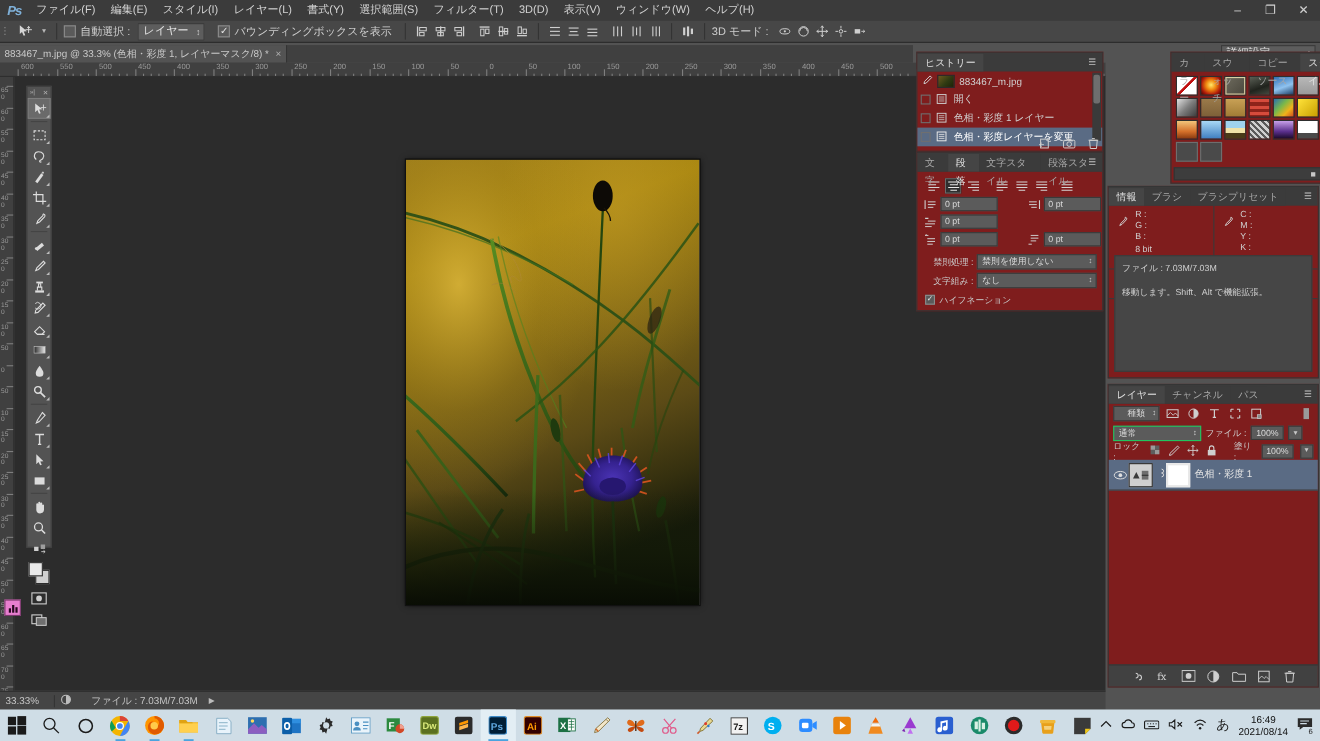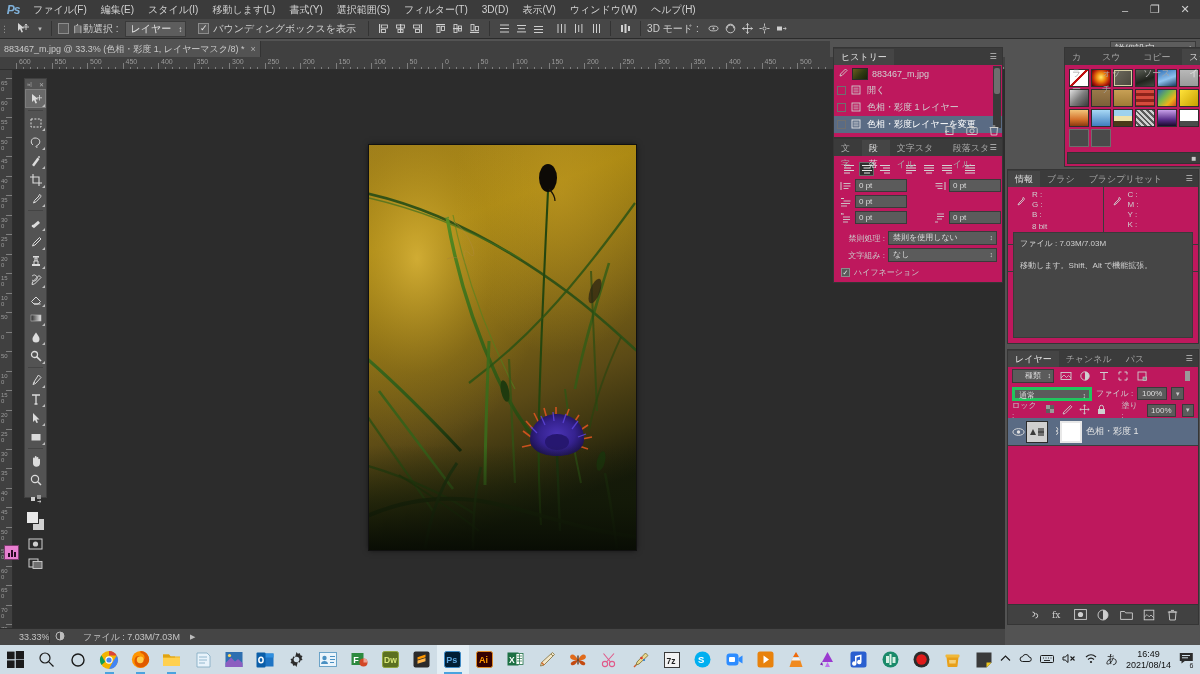--- a/index.html
+++ b/index.html
@@ -67,27 +67,27 @@
   .rlab { position:absolute; font-size:7px; color:#9a9a9a; }
 
   
   #canvasarea { position:absolute; left:13px; top:70px; width:992px; height:558px; background:#2c2c2c; }
   #photo { position:absolute; left:356px; top:75px; width:267px; height:405px;
      box-shadow:0 0 0 1px #111, 0 0 6px rgba(0,0,0,.7); overflow:hidden; }
 
   
   #statusbar { position:absolute; left:0; top:628px; width:1005px; height:17px; background:#454545;
      border-top:1px solid #2e2e2e; display:flex; align-items:center; font-size:9px; color:#c5c5c5;}
-  #statusbar .zoom { width:44px; padding-left:19px; }
+  #statusbar .zoom { width:44px; padding-left:5px; }
   #statusbar .sep { width:1px; height:11px; background:#343434; margin:0 5px;}
   #statusbar .file { margin-left:18px; }
   #statusbar .tri { margin-left:10px; font-size:7px; color:#bcbcbc;}
 
   
-  .panel { position:absolute; background:#be185d; border:1px solid #353535; }
+  .panel { position:absolute; background:#7f1d1d; border:1px solid #353535; }
   .panel-tabs { display:flex; height:17px; background:#3b3b3b; align-items:flex-end; position:relative;}
   .ptab { height:16px; line-height:16px; padding:0 7px; font-size:9px; color:#a8a8a8; background:#3b3b3b;}
   .ptab.active { background:#454545; color:#e2e2e2;}
   .pmenu { position:absolute; right:3px; top:3px; width:12px; height:10px; display:flex;
      align-items:center; justify-content:center; font-size:8px; color:#c0c0c0;}
 
   
   #history { left:833px; top:47px; width:170px; height:91px; }
   .hist-row { height:17px; display:flex; align-items:center; font-size:9px; color:#d0d0d0; padding-left:3px;}
   .hist-row.sel { background:#5a6b84; color:#fff; }
@@ -138,21 +138,21 @@
      border:1px solid #3a3a3a; background:#464646;}
 
   
   #layers { left:1007px; top:349px; width:192px; height:276px;}
   .lay-filter { display:flex; align-items:center; height:18px; padding:0 4px; gap:5px; }
   .lf-sel { height:14px; background:#5b5b5b; border:1px solid #3a3a3a; font-size:8px; color:#dcdcdc;
      padding:0 12px 0 12px; line-height:12px; position:relative;}
   .lf-sel:after { content:"\2195"; position:absolute; right:2px; top:0; font-size:7px;}
   .lf-ico { width:14px; height:14px; display:flex; align-items:center; justify-content:center;}
   .lay-mode { display:flex; align-items:center; height:17px; padding:0 4px; gap:4px;}
-  .mode-sel { width:80px; height:14px; background:#5b5b5b; border:3px solid #22c55e; font-size:8px;
+  .mode-sel { width:80px; height:14px; background:#5b5b5b; border:1px solid #22c55e; font-size:8px;
      color:#dcdcdc; padding-left:4px; line-height:12px; position:relative;}
   .mode-sel:after { content:"\2195"; position:absolute; right:3px; top:0; font-size:7px;}
   .op-lab { font-size:8px; color:#cfcfcf;}
   .op-val { width:30px; height:13px; background:#5b5b5b; border:1px solid #3a3a3a; font-size:8px;
      color:#dcdcdc; text-align:center; line-height:11px;}
   .op-tri { width:13px; height:13px; background:#5b5b5b; border:1px solid #3a3a3a; font-size:6px;
      display:flex; align-items:center; justify-content:center;}
   .lock-row { display:flex; align-items:center; height:16px; padding:0 4px; gap:6px; font-size:8px;}
   .lay-row { height:28px; display:flex; align-items:center; border-bottom:1px solid #3c3c3c; padding-left:2px;}
   .lay-row.sel { background:#5a6b84; }
@@ -178,21 +178,21 @@
      background:#e87fd0; border:1px solid #7a3a6c; display:flex; align-items:center; justify-content:center;}
 </style>
 </head>
 <body>
 
 <div id="menubar">
   <div id="ps-logo">Ps</div>
   <div class="menu-item">ファイル(F)</div>
   <div class="menu-item">編集(E)</div>
   <div class="menu-item">スタイル(I)</div>
-  <div class="menu-item">移動します(L)</div>
+  <div class="menu-item">レイヤー(L)</div>
   <div class="menu-item">書式(Y)</div>
   <div class="menu-item">選択範囲(S)</div>
   <div class="menu-item">フィルター(T)</div>
   <div class="menu-item">3D(D)</div>
   <div class="menu-item">表示(V)</div>
   <div class="menu-item">ウィンドウ(W)</div>
   <div class="menu-item">ヘルプ(H)</div>
   <div id="wincontrols">
     <div class="winbtn">–</div>
     <div class="winbtn">❐</div>

